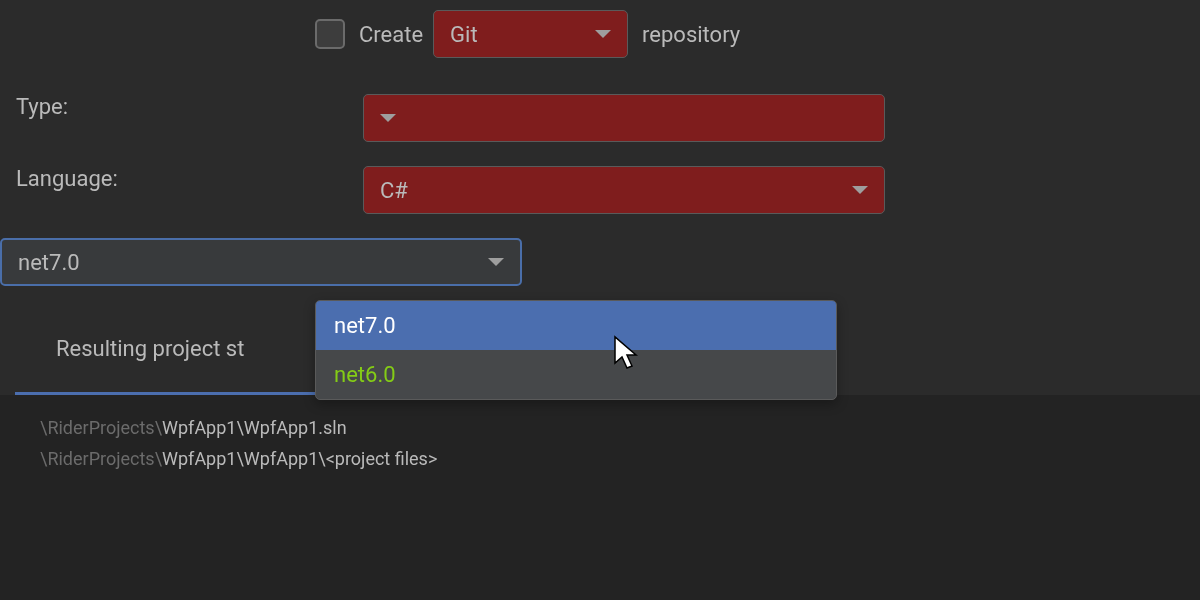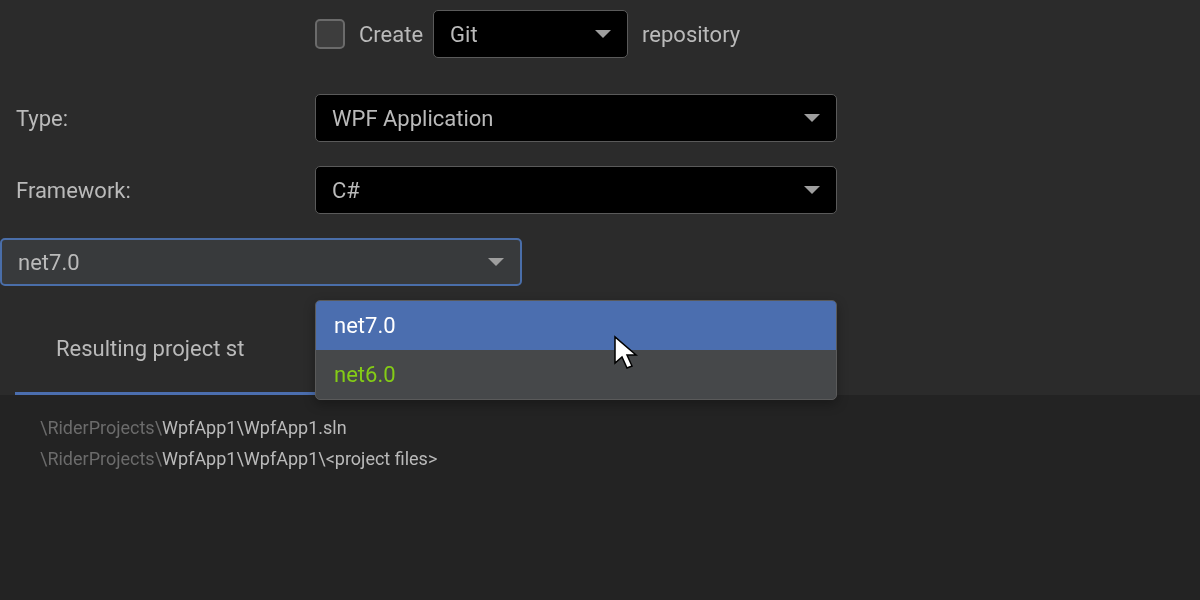--- a/index.html
+++ b/index.html
@@ -12,22 +12,22 @@
       font-family: -apple-system, BlinkMacSystemFont, "Segoe UI", Roboto, sans-serif;
       color: #bababa;
       font-size: 22px;
       width: 1200px;
       height: 600px;
       overflow: hidden;
       position: relative;
     }
     .form-row {
       display: flex;
-      align-items: center;
       margin-bottom: 24px;
+      gap: 48px;
     }
     .label-col {
       width: 315px;
       padding-left: 16px;
     }
     .field-col {
       display: flex;
       align-items: center;
     }
     .checkbox-row {
@@ -45,21 +45,21 @@
       background: #3d3d3d;
       margin-right: 14px;
     }
     .checkbox-label {
       margin-right: 10px;
     }
     .after-label {
       margin-left: 14px;
     }
     .dropdown {
-      background: #000000;
+      background: #7f1d1d;
       border: 1px solid #5a5a5a;
       border-radius: 5px;
       height: 48px;
       display: flex;
       align-items: center;
       justify-content: space-between;
       padding: 0 16px;
       color: #bababa;
       cursor: pointer;
     }
@@ -153,29 +153,28 @@
   </div>
   <span class="after-label">repository</span>
 </div>
 
 <div class="form-row">
   <div class="label-col">
     <span>Type:</span>
   </div>
   <div class="field-col">
     <div class="dropdown large">
-      <span>WPF Application</span>
       <div class="dropdown-arrow"></div>
     </div>
   </div>
 </div>
 
 <div class="form-row">
   <div class="label-col">
-    <span>Framework:</span>
+    <span>Language:</span>
   </div>
   <div class="field-col">
     <div class="dropdown large">
       <span>C#</span>
       <div class="dropdown-arrow"></div>
     </div>
   </div>
 </div>
 
 <div class="form-row">

